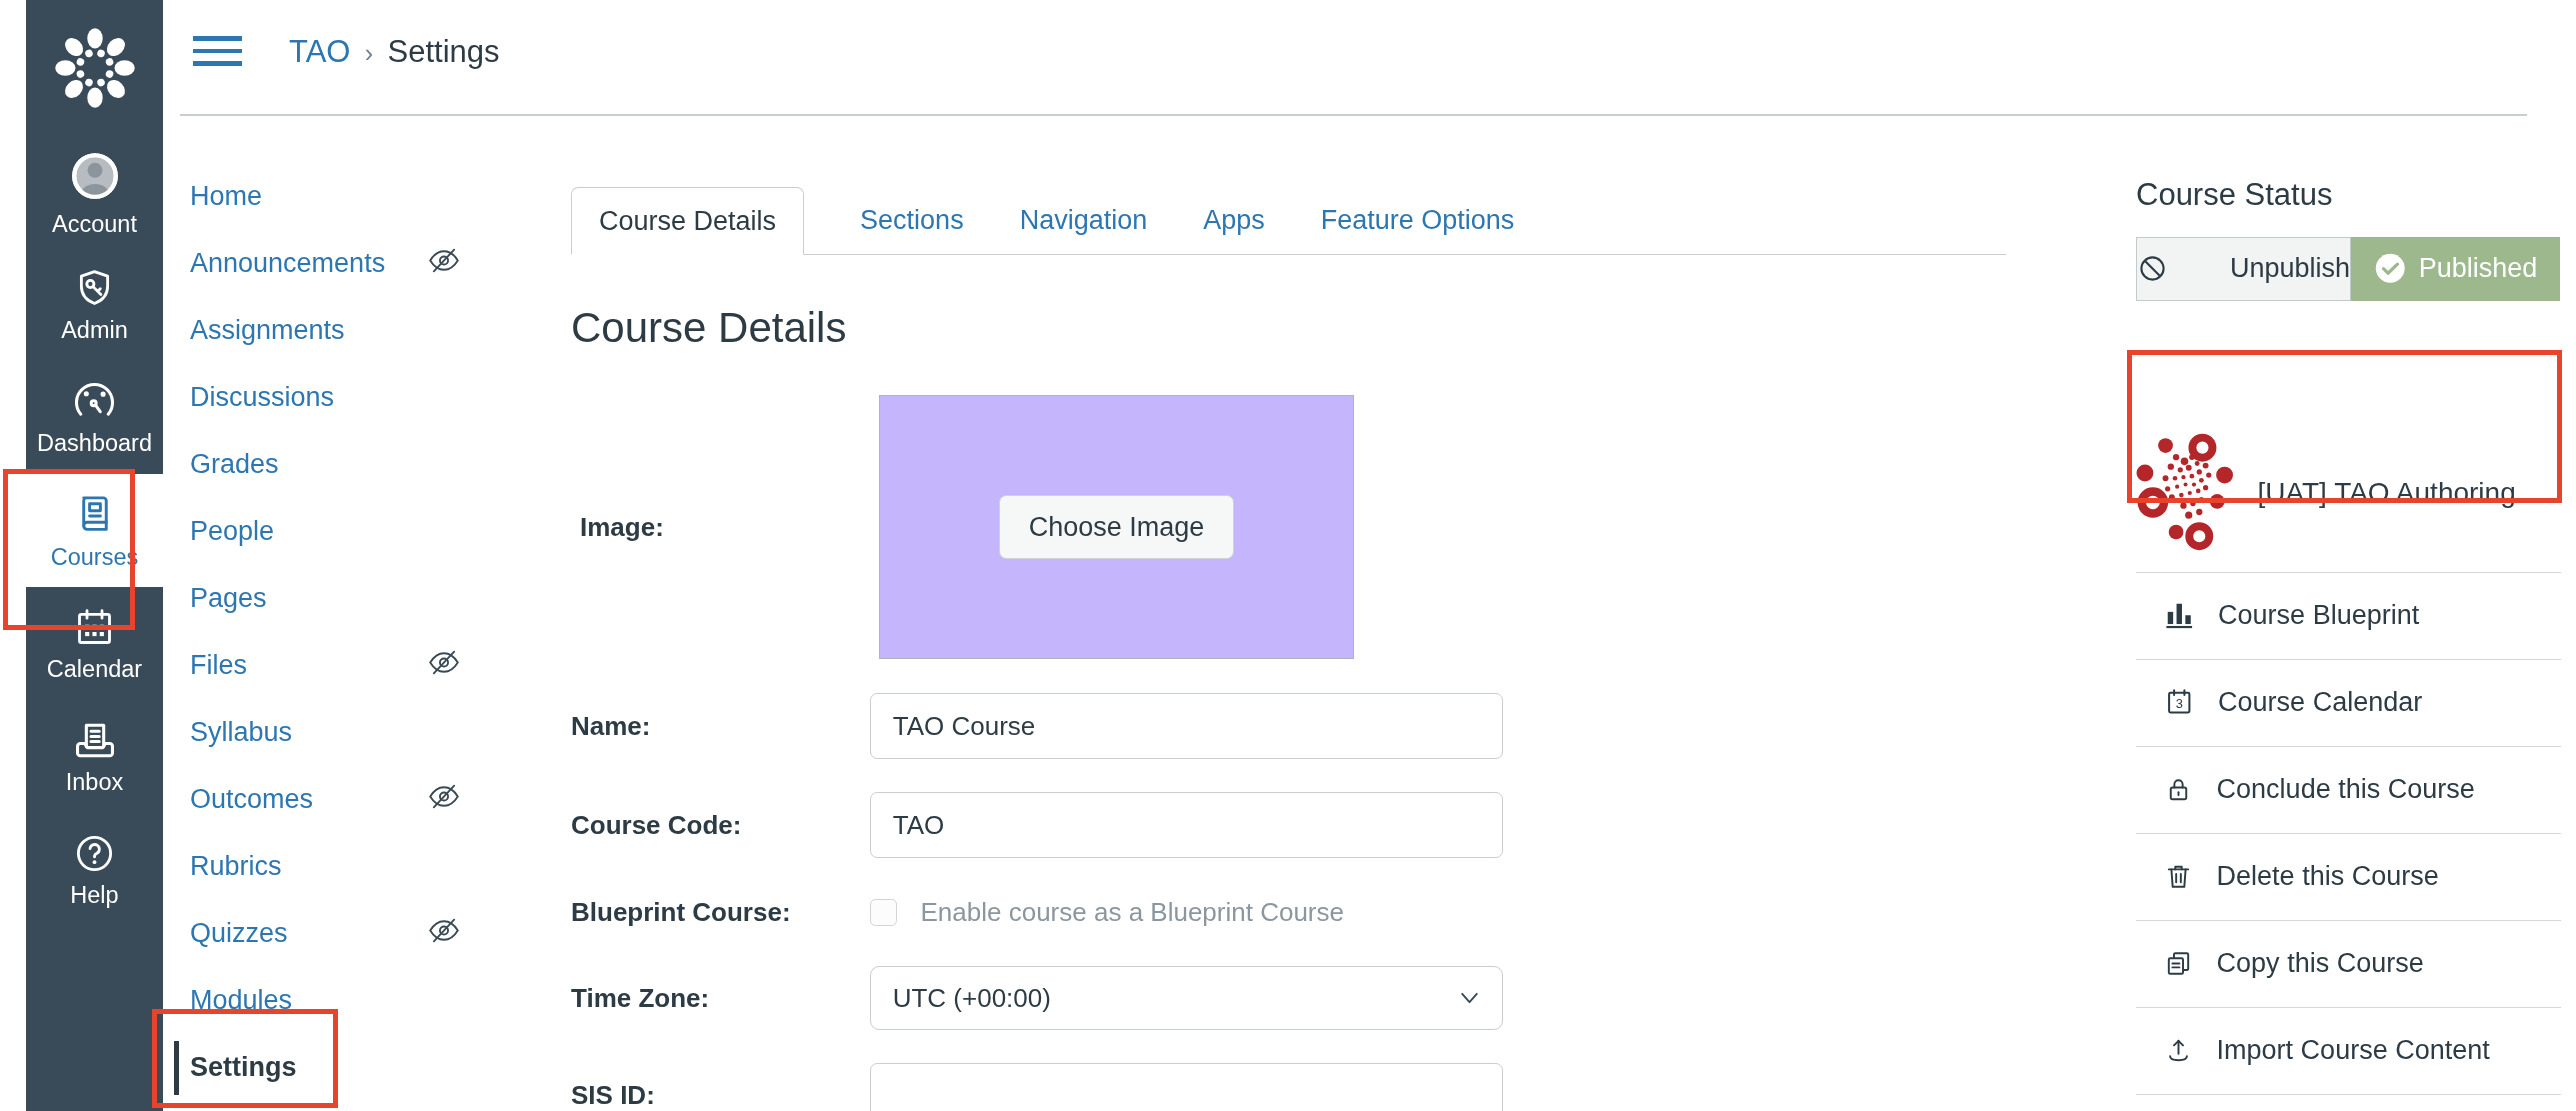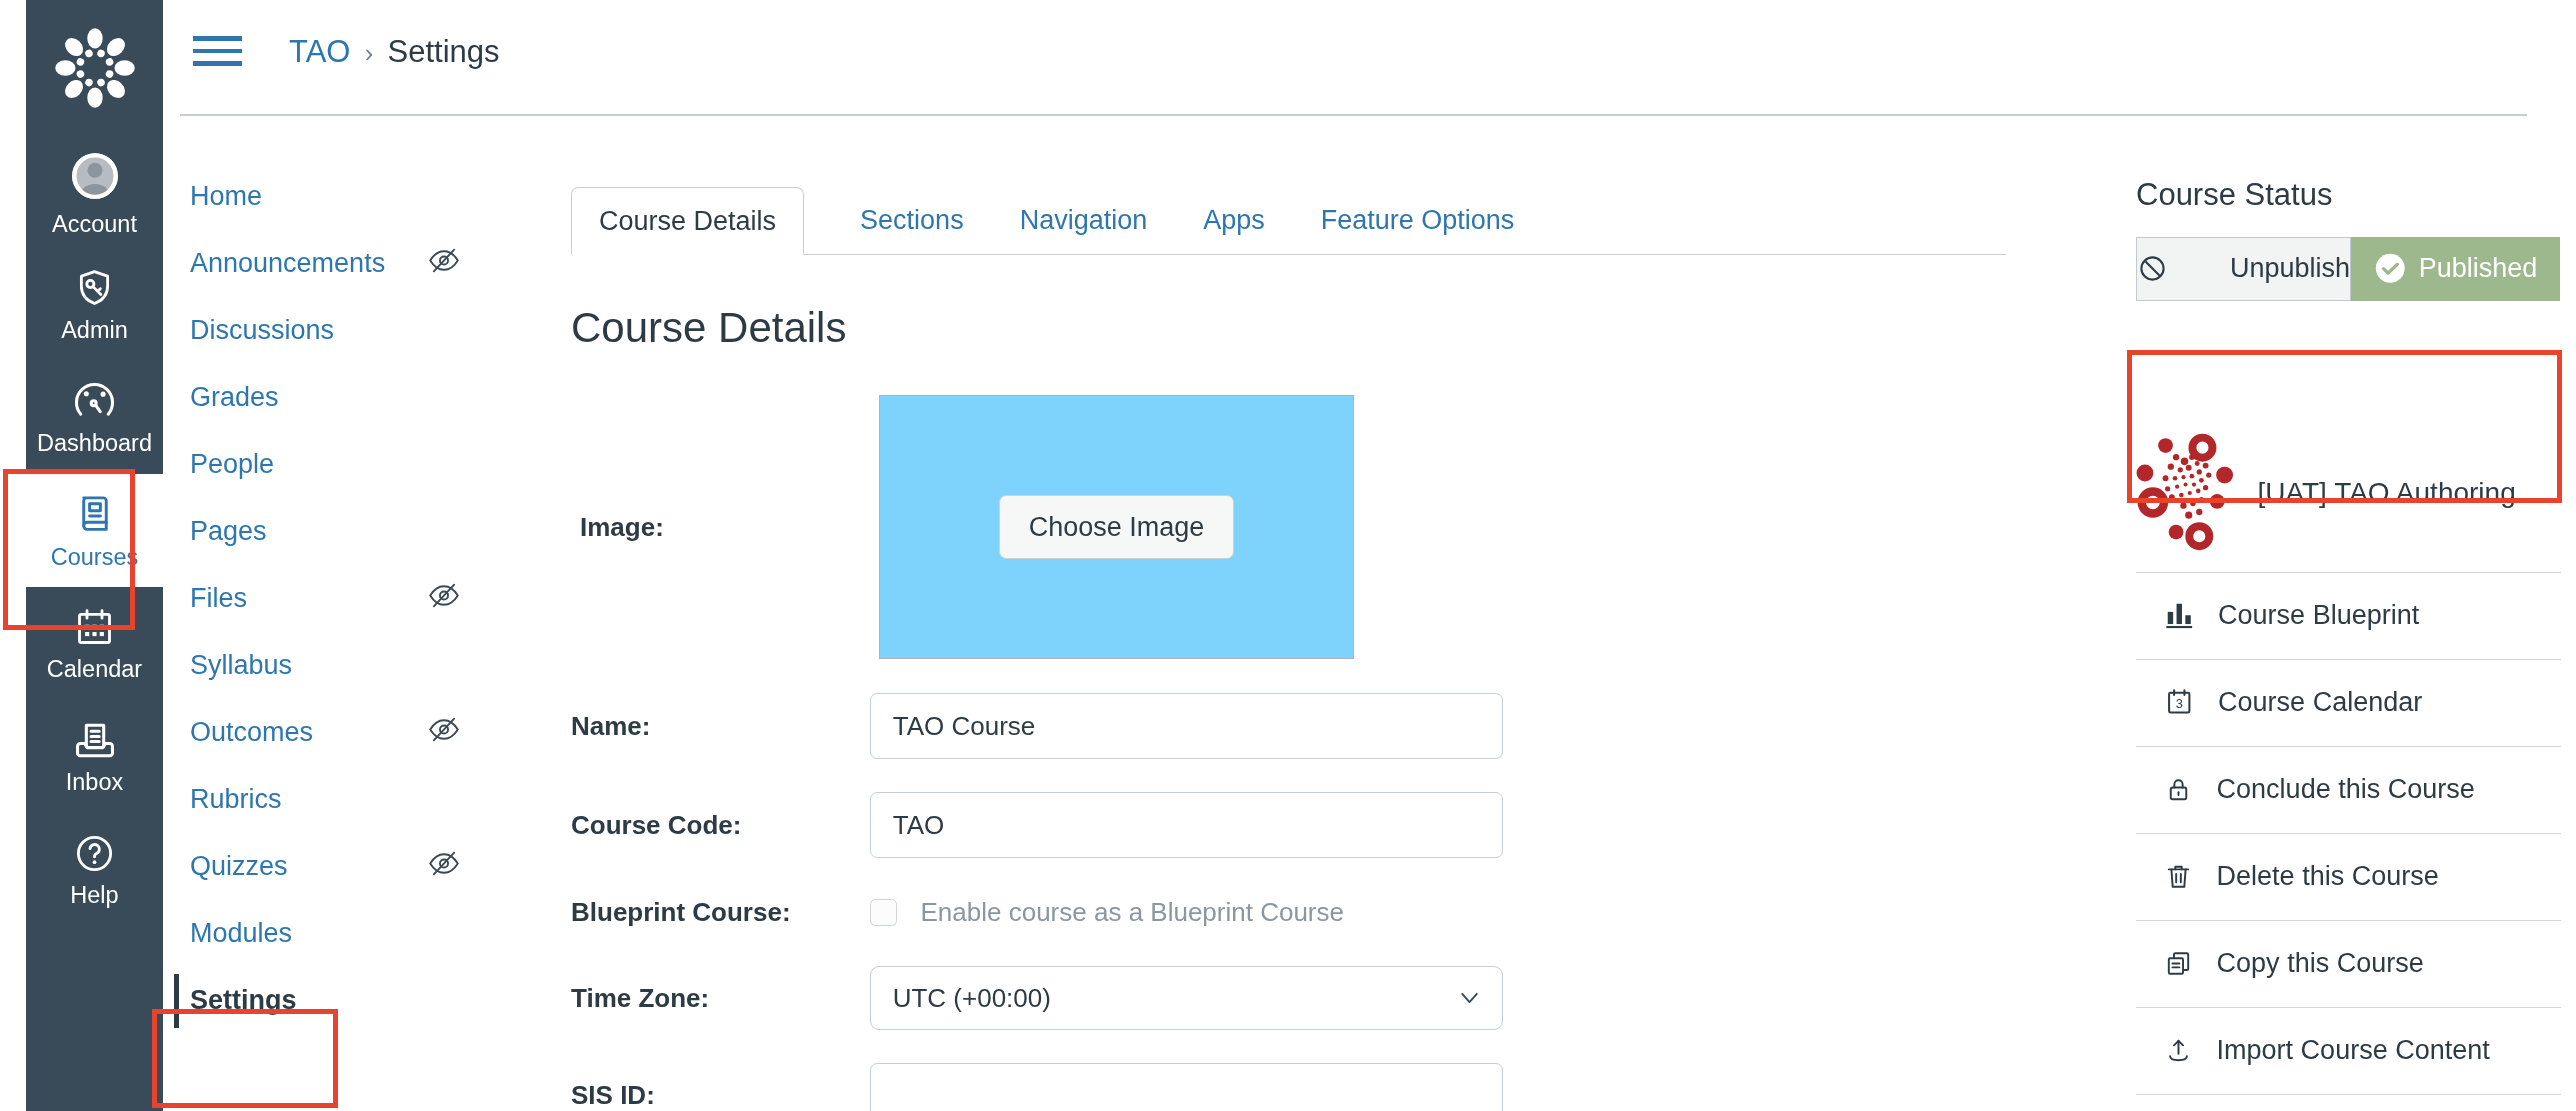--- a/index.html
+++ b/index.html
@@ -68,21 +68,21 @@
     border-radius:7.2px 7.2px 0 0; margin-bottom:-1.8px;
   }
   .tab.link { margin-left:52px; }
   .page-title { font-size:42px; font-weight:400; color:#2d3b45; margin-top:49px; }
 
   .form { margin-top:43px; }
   .row { display:flex; align-items:center; }
   .row-label { width:299px; font-size:26px; font-weight:bold; color:#2d3b45; flex:none; }
   .image-row { height:264px;margin-left:9px; }
   .image-box {
-    width:475px; height:264px; border:1.8px solid #aeb5ba; background:#7dd3fc;
+    width:475px; height:264px; border:1.8px solid #aeb5ba; background:#c4b5fd;
     display:flex; align-items:center; justify-content:center;
   }
   .choose-btn {
     font-size:27px; color:#2d3b45; background:#f6f7f7;
     border:1.8px solid #ccd2d6; border-radius:7.2px; padding:15.3px 29px; cursor:pointer;
     font-family:"Liberation Sans", sans-serif;
   }
   .text-input {
     width:633px; height:66px; border:1.8px solid #c7cdd1; border-radius:7.2px;
     font-size:26px; color:#2d3b45; padding:0 21.7px; background:#fff; outline:none;
@@ -290,20 +290,23 @@
     <li class="cn-item">
       <span>Announcements</span>
       <span class="cn-eye">
         <svg width="36" height="29" viewBox="0 0 24 20" fill="none" stroke="currentColor" stroke-width="1.3" stroke-linecap="round">
             <path d="M2.5 10c2.6-4.3 5.9-6.4 9.5-6.4s6.9 2.1 9.5 6.4c-2.6 4.3-5.9 6.4-9.5 6.4S5.1 14.3 2.5 10z"></path>
             <circle cx="12" cy="10" r="2.8"></circle>
             <path d="M5 17.5L19 2.5"></path>
           </svg>
       </span>
     </li>
+    <li class="cn-item">
+        <span>Assignments</span>
+      </li>
     <li class="cn-item">
         <span>Discussions</span>
       </li>
     <li class="cn-item">
         <span>Grades</span>
       </li>
     <li class="cn-item">
         <span>People</span>
       </li>
     <li class="cn-item">

